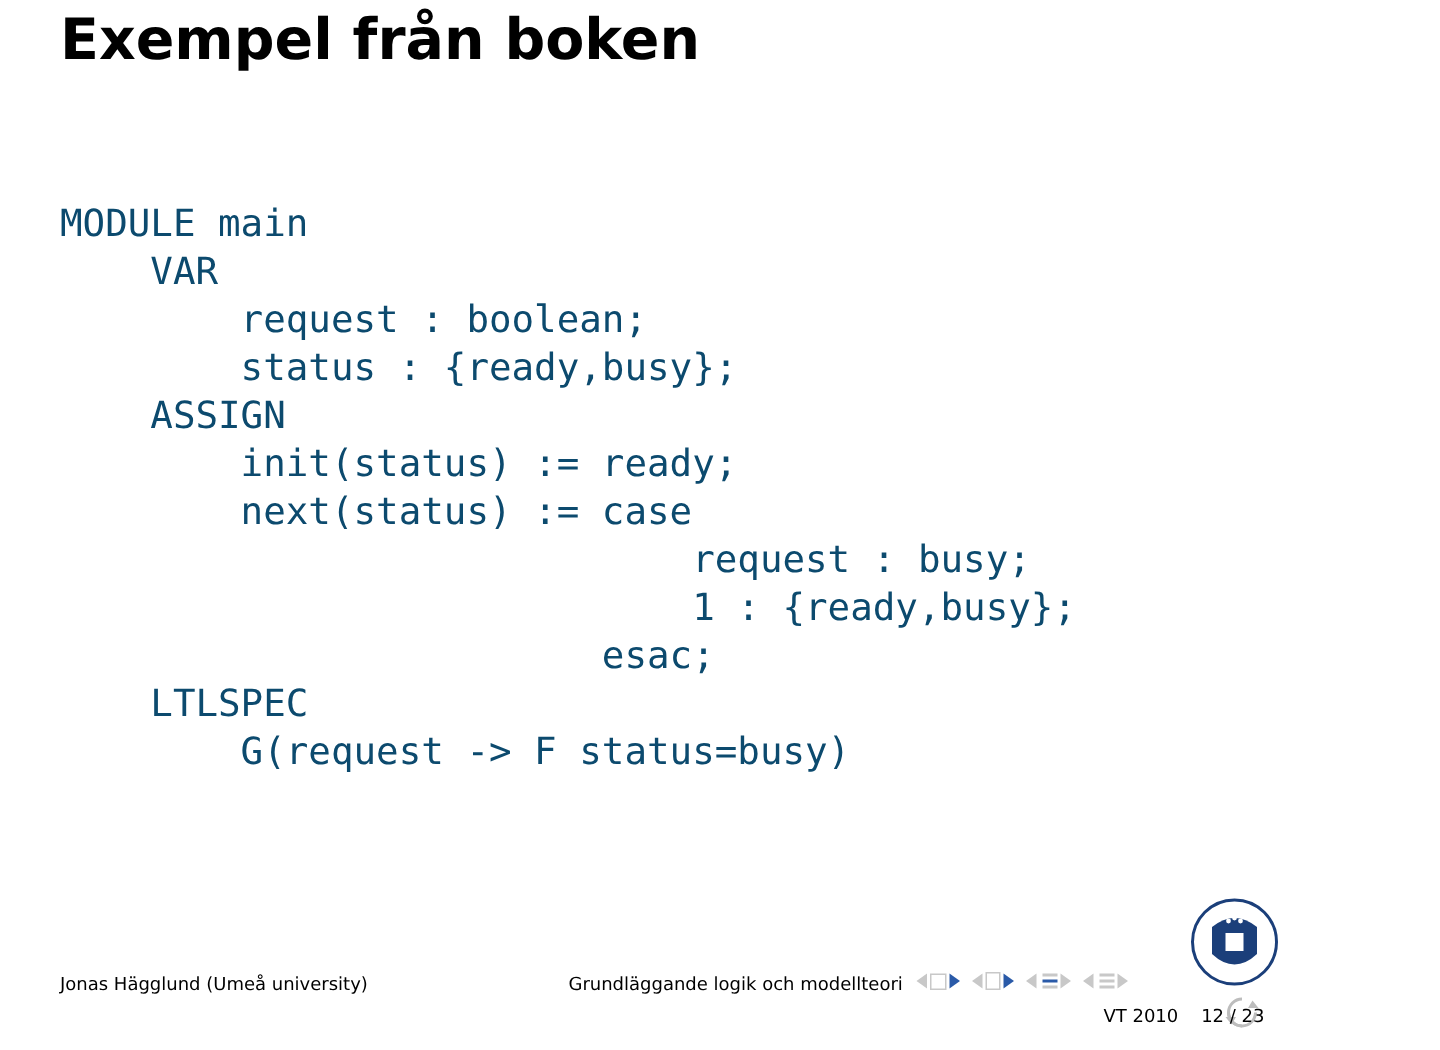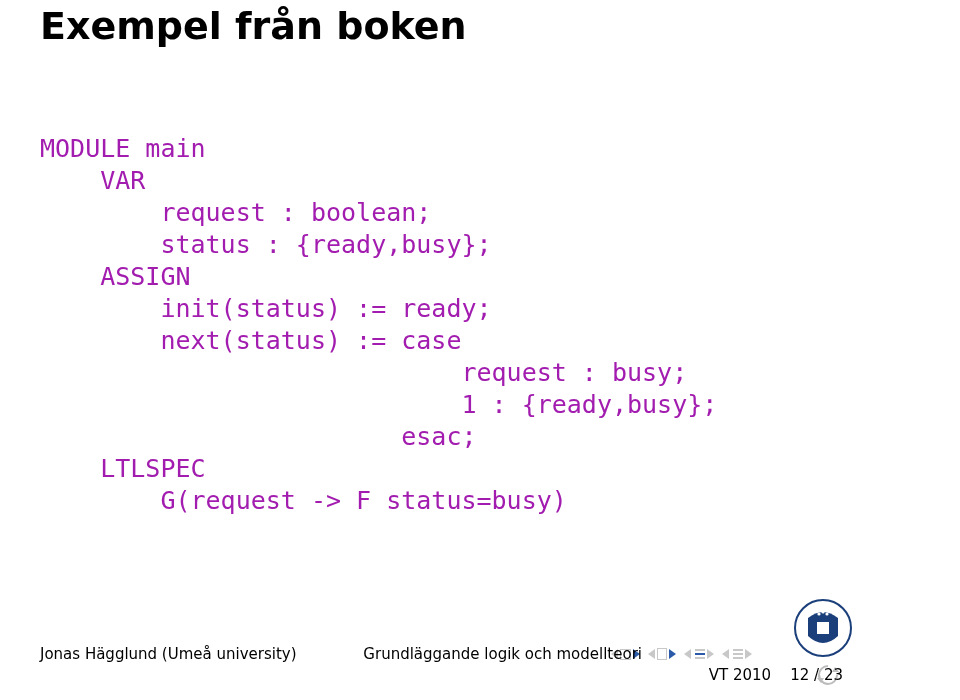--- a/index.html
+++ b/index.html
@@ -22,32 +22,32 @@
   .title {
     font-weight: bold;
     font-size: 38px;
     color: #000;
     padding-top: 4px;
   }
   .code {
     font-family: "DejaVu Sans Mono", "Courier New", monospace;
     white-space: pre;
     font-size: 25px;
-    color: #a21caf;
+    color: #0c4a6e;
     margin-top: 85px;
     line-height: 1.28;
   }
   .footer {
     position: absolute;
     bottom: 16px;
     left: 40px;
     right: 40px;
     display: flex;
     align-items: center;
-    font-size: 15px;
+    font-size: 12px;
     color: #000;
   }
   .footer .author { flex: 0 0 auto; }
   .footer .course {
     flex: 1 1 auto;
     text-align: center;
   }
   .footer .page { flex: 0 0 auto; text-align: right; margin-top: 42px; }
 
   .navbar {

